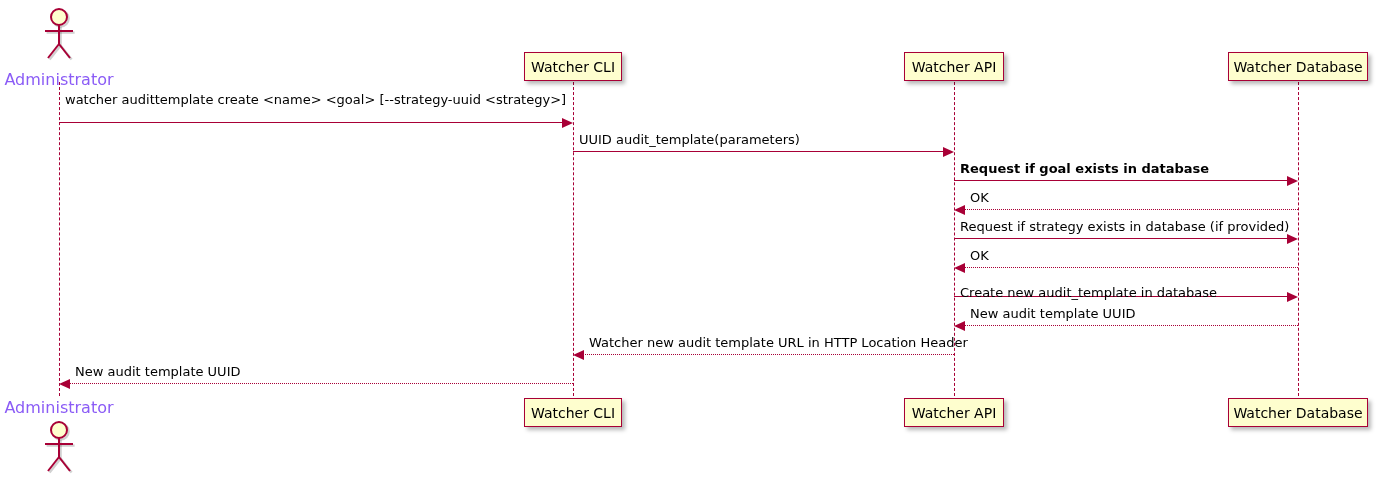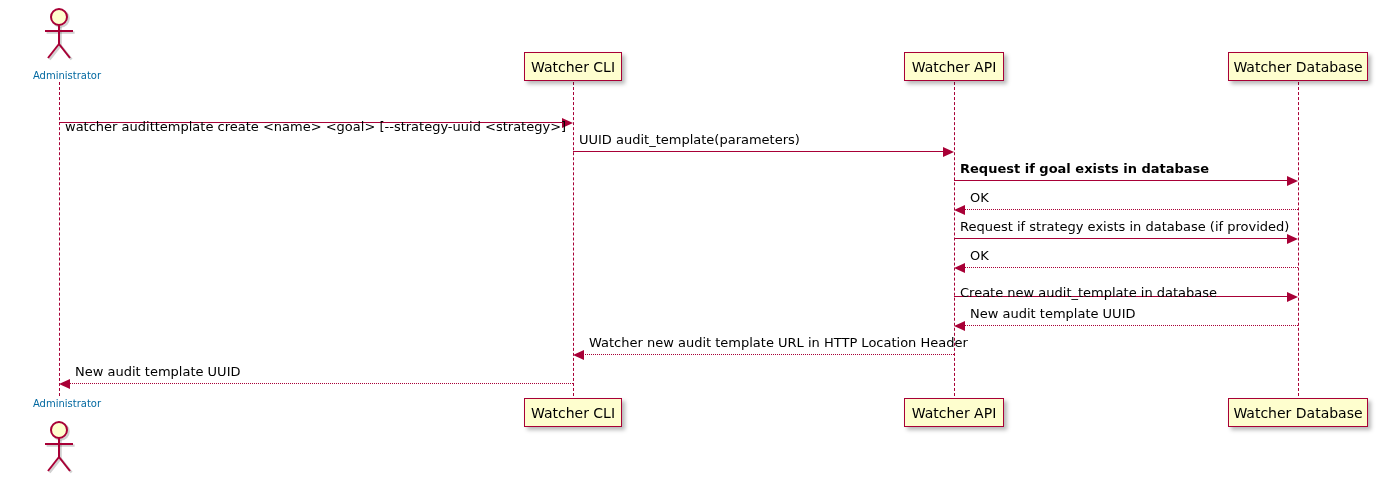--- a/index.html
+++ b/index.html
@@ -32,25 +32,24 @@
     line-height: 1;
     text-align: center;
     white-space: nowrap;
     display: flex;
     align-items: center;
     justify-content: center;
     box-shadow: 3px 3px 4px rgba(0,0,0,0.28);
   }
   .actor-label {
     position: absolute;
-    font-size: 10px;
-    color: #0369a1;
+    font-size: 16px;
+    color: #8b5cf6;
     white-space: nowrap;
     text-align: center;
-    margin-left: 8px;
   }
   .actor-fig {
     position: absolute;
   }
   .msg-line {
     position: absolute;
     height: 0;
     border-top: 1.5px solid #A80036;
   }
   .msg-line.dotted {
@@ -127,21 +126,21 @@
     </div>
     <div class="pbox" style="left: 1228px; top: 52px; width: 140px; height: 29px;">
       <span>Watcher Database</span>
     </div>
     <div class="pbox" style="left: 1228px; top: 398px; width: 140px; height: 29px;">
       <span>Watcher Database</span>
     </div>
     <div>
       <div class="msg-line" style="left: 59px; width: 505px; top: 122px;"></div>
       <div class="arrow-head right" style="top: 118px; left: 562px;"></div>
-      <div class="msg-label" style="top: 120px; left: 65px;">watcher audittemplate create &lt;name&gt; &lt;goal&gt; [--strategy-uuid &lt;strategy&gt;]</div>
+      <div class="msg-label" style="top: 93px; left: 65px;">watcher audittemplate create &lt;name&gt; &lt;goal&gt; [--strategy-uuid &lt;strategy&gt;]</div>
     </div>
     <div>
       <div class="msg-line" style="left: 573px; width: 372px; top: 151px;"></div>
       <div class="arrow-head right" style="top: 147px; left: 943px;"></div>
       <div class="msg-label" style="top: 133px; left: 579px;">UUID audit_template(parameters)</div>
     </div>
     <div>
       <div class="msg-line" style="left: 954px; width: 335px; top: 180px;"></div>
       <div class="arrow-head right" style="top: 176px; left: 1287px;"></div>
       <div class="msg-label" style="top: 162px; left: 960px; font-weight: bold;">Request if goal exists in database</div>

